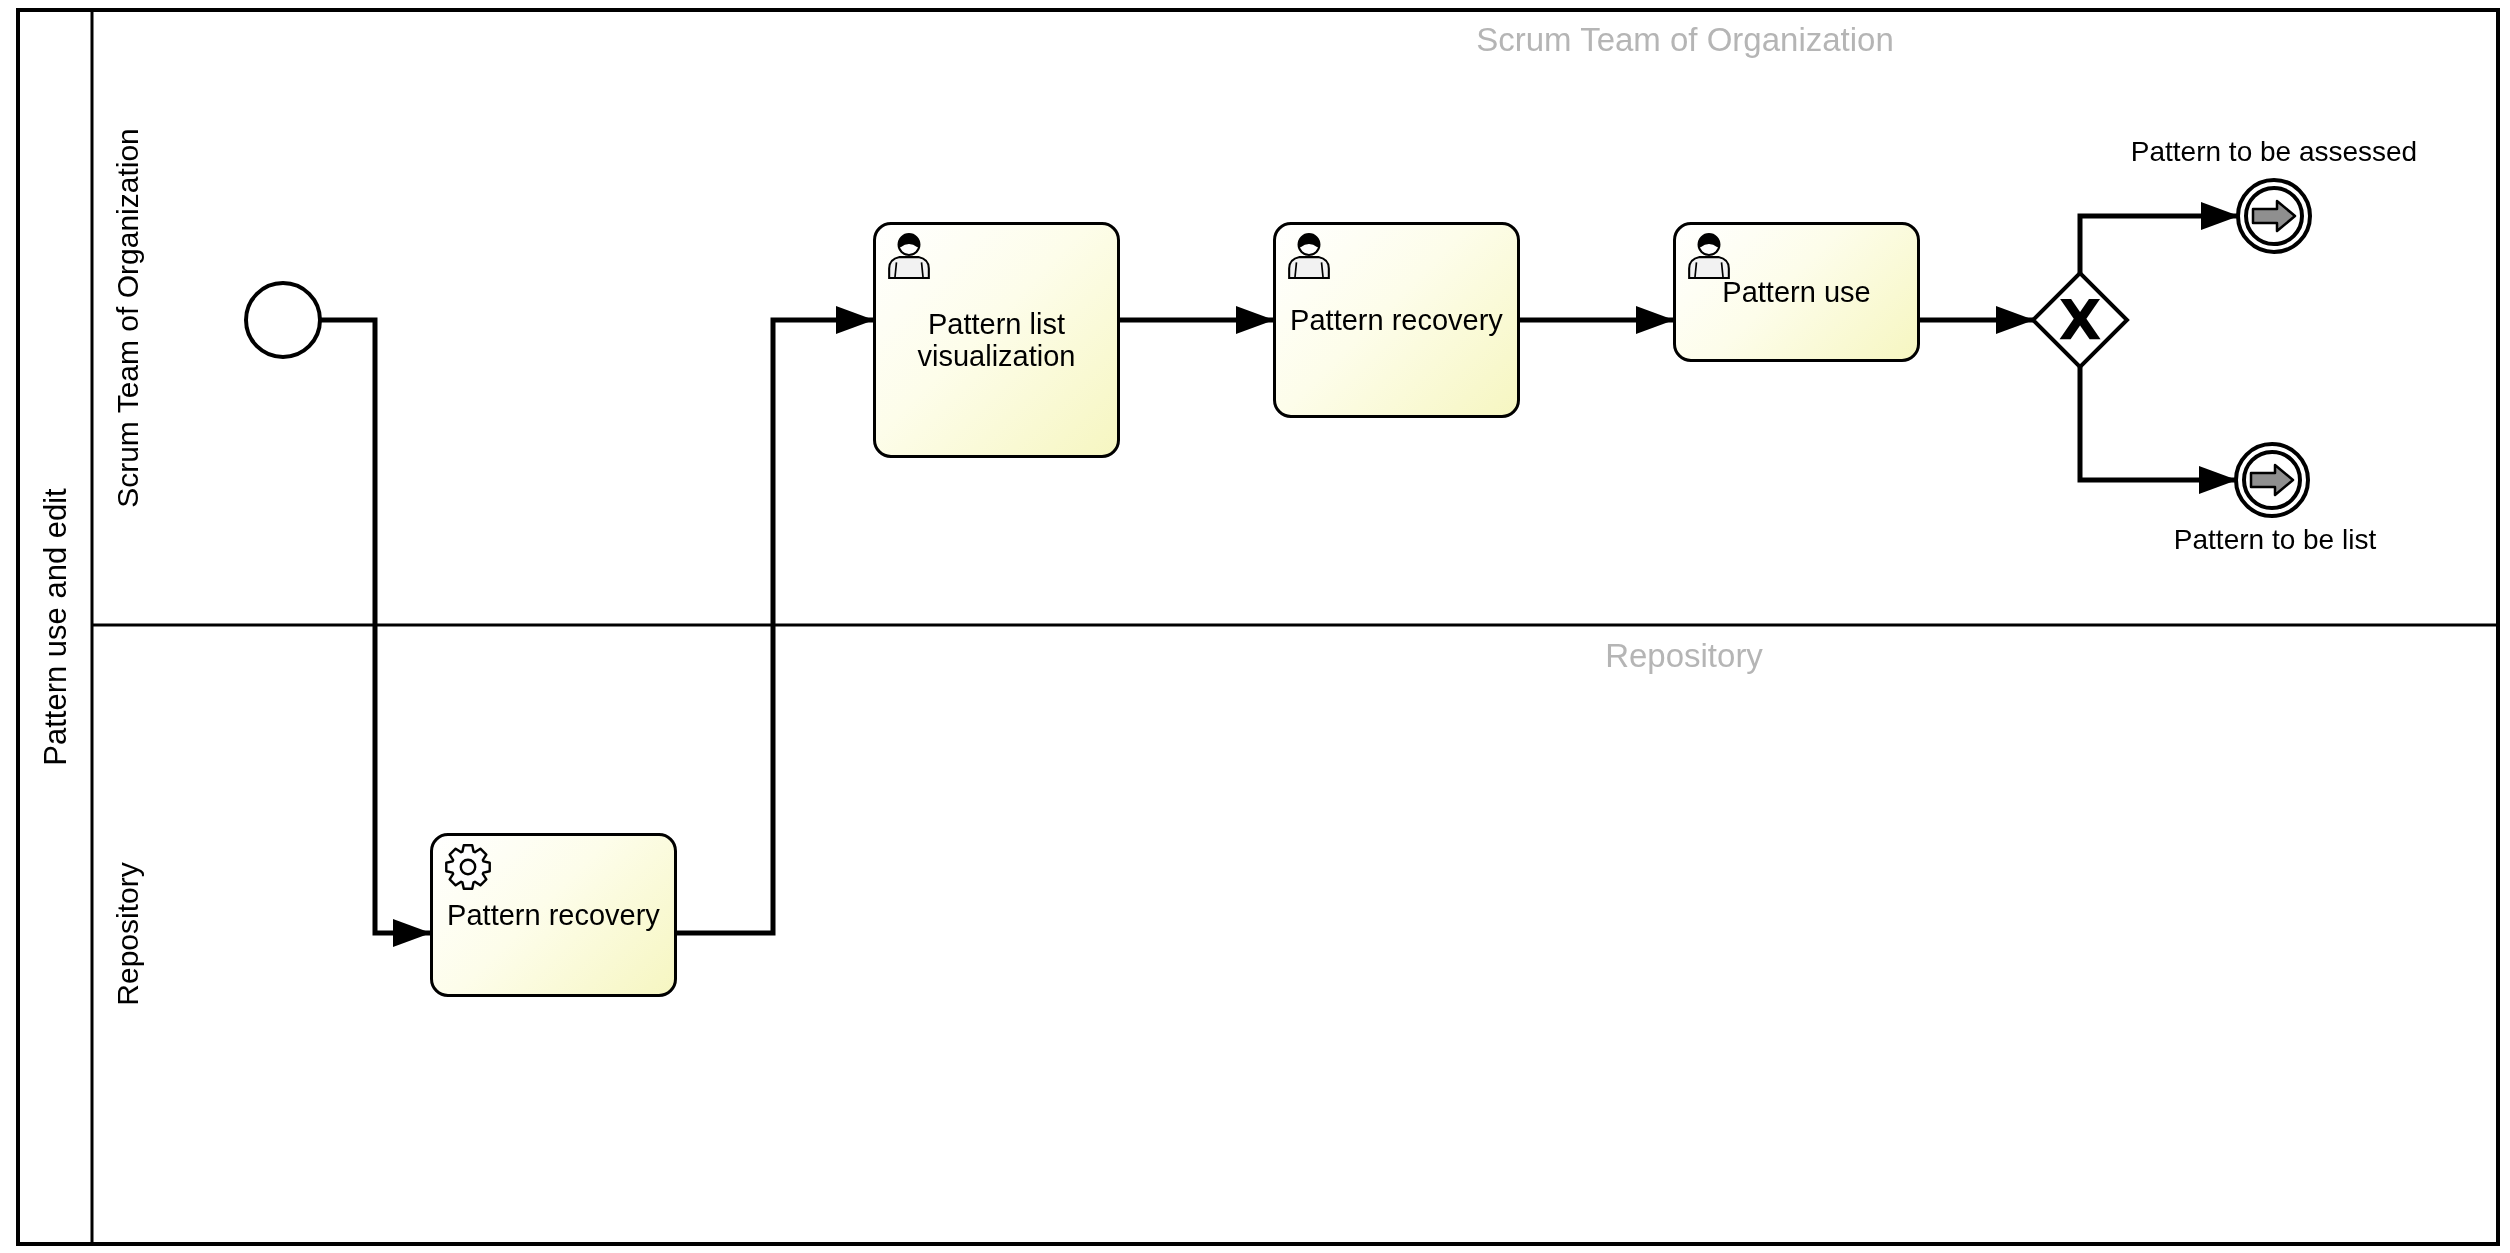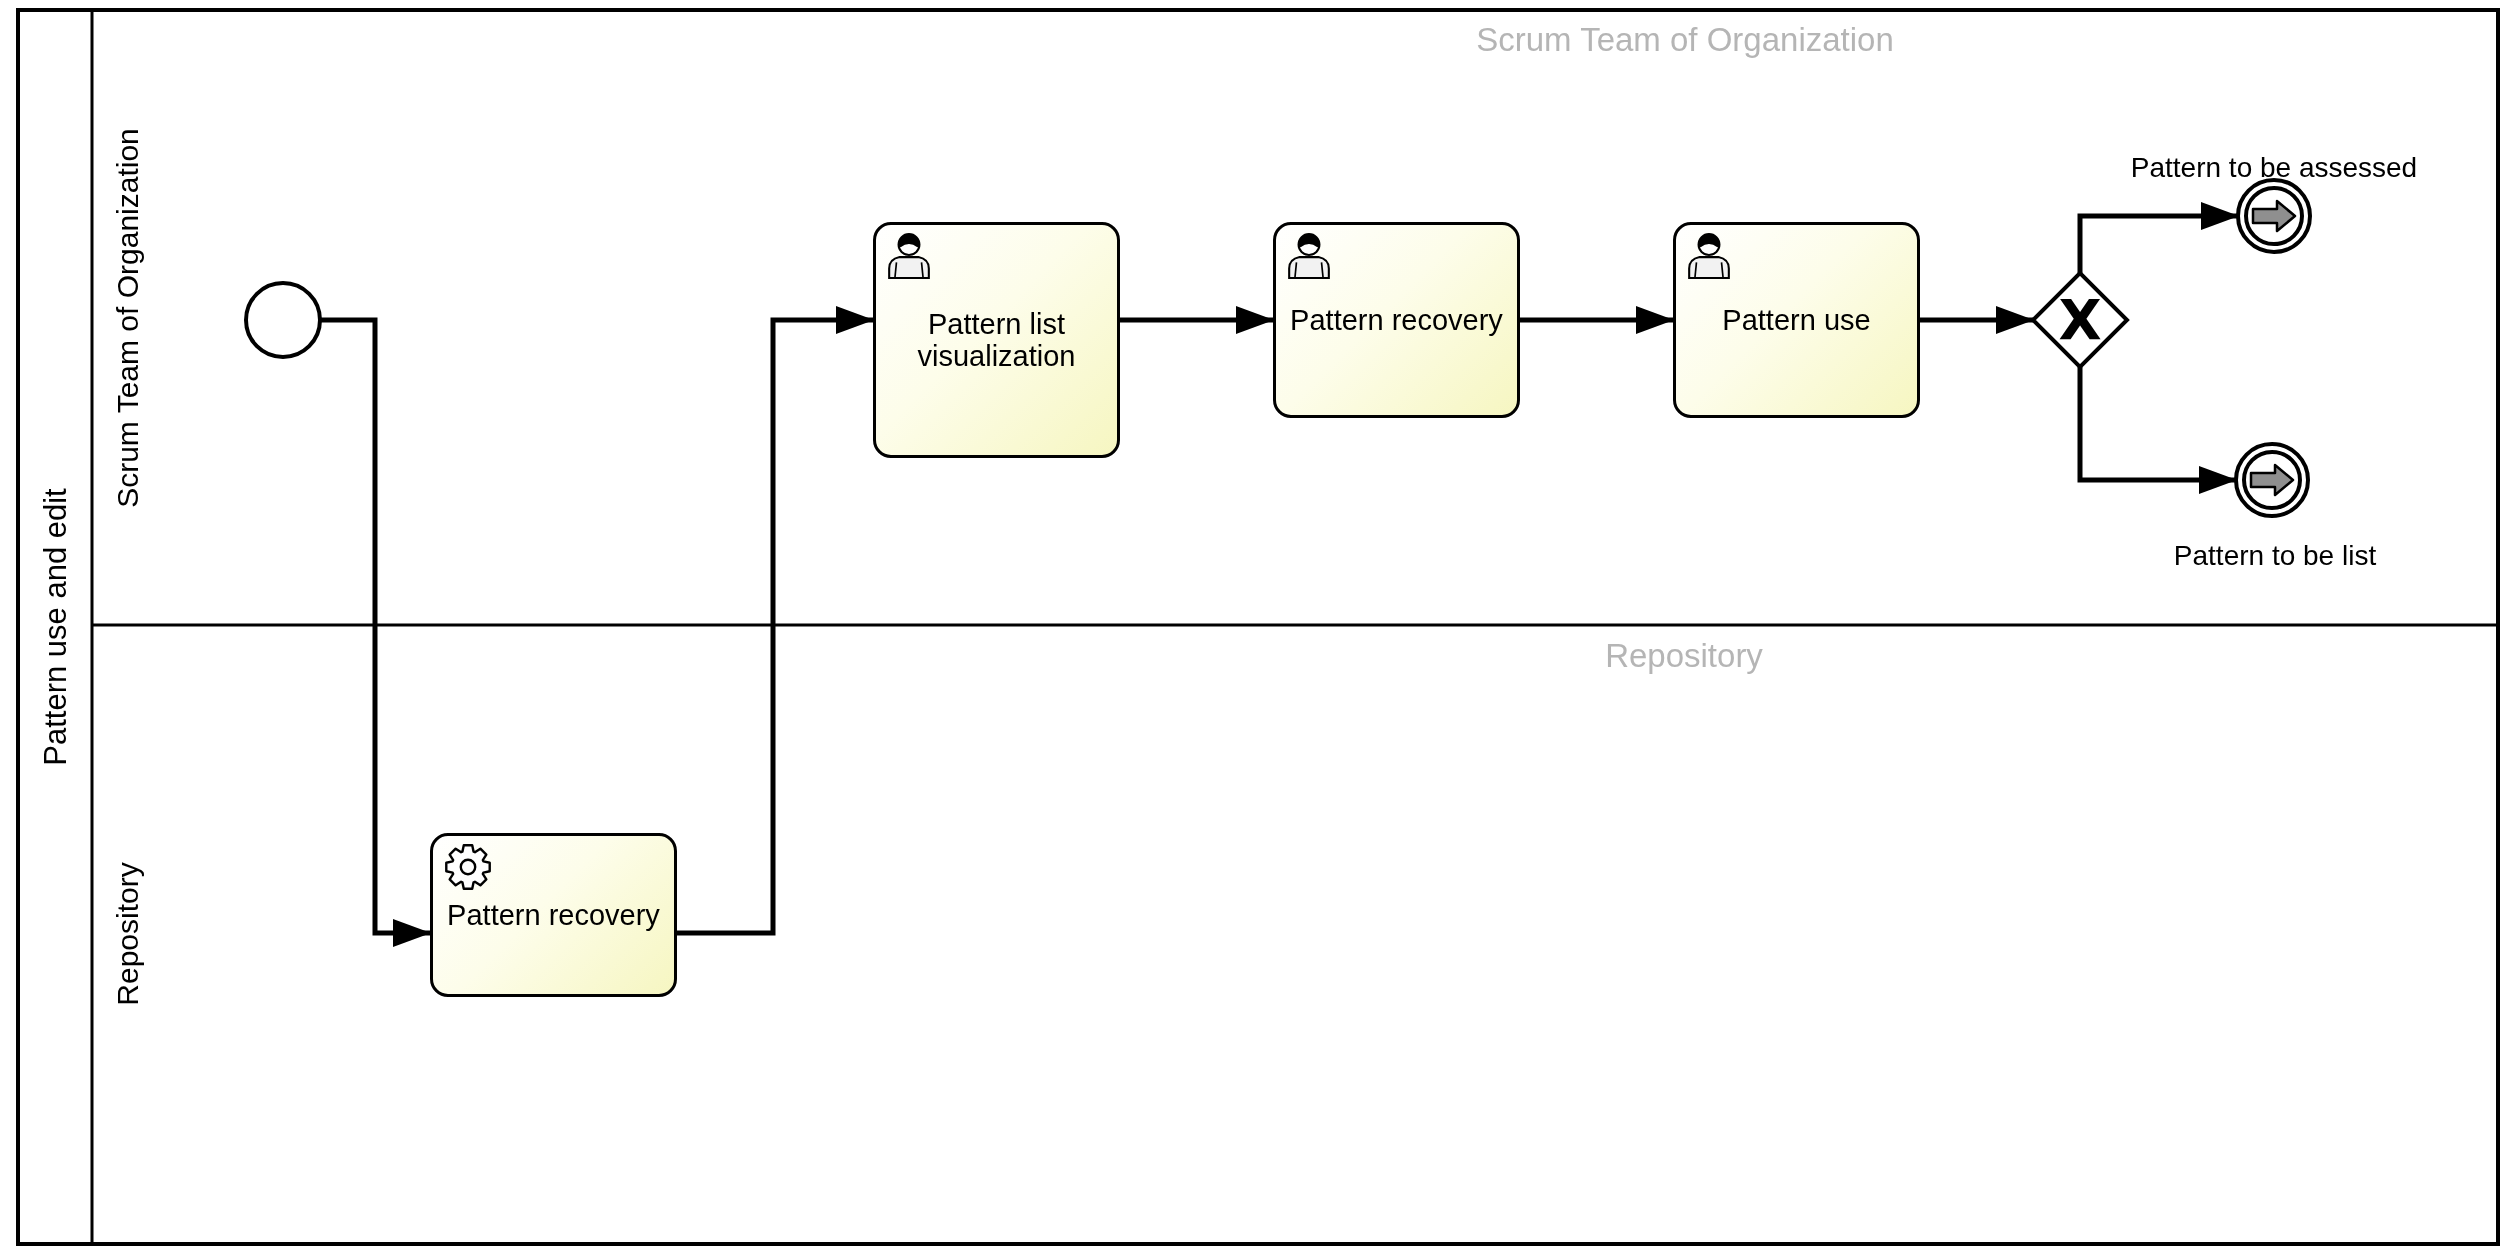--- a/index.html
+++ b/index.html
@@ -48,21 +48,20 @@
     transform:translate(-50%,-54%);
     font-family:"DejaVu Sans",sans-serif;
     font-weight:bold;
     font-size:56px;
   }
   .event-label{
     position:absolute;
     transform:translate(-50%,-50%);
     font-size:28px;
     white-space:nowrap;
-    margin-top:16px;
   }
 </style>
 </head>
 <body>
 
 <div class="canvas">
 
   <svg class="wires" width="2510" height="1253" viewBox="0 0 2510 1253">
     <defs>
       <marker id="arrow" markerWidth="40" markerHeight="30" refX="37" refY="14" orient="auto" markerUnits="userSpaceOnUse">
@@ -136,21 +135,21 @@
     <svg class="task-icon" width="46" height="48" viewBox="0 0 44 46">
       <path d="M3,45 V36 Q3,27 13,25 H31 Q41,27 41,36 V45 Z" fill="#f2f2f2" stroke="#000" stroke-width="2"></path>
       <path d="M10,30 L8.5,45" stroke="#000" stroke-width="1.6" fill="none"></path>
       <path d="M34,30 L35.5,45" stroke="#000" stroke-width="1.6" fill="none"></path>
       <circle cx="22" cy="13" r="10" fill="#ffffff" stroke="#000" stroke-width="2"></circle>
       <path d="M12,13 A10,10 0 0 1 32,13 Q32,15 30,15.5 Q22,9.5 14,15.5 Q12,15 12,13 Z" fill="#000"></path>
     </svg>
     <span>Pattern recovery</span>
   </div>
 
-  <div class="task" style="left:1673px;top:222px;height:196px;">
+  <div class="task" style="left:1673px;top:222px;height:140px;">
     <svg class="task-icon" width="46" height="48" viewBox="0 0 44 46">
       <path d="M3,45 V36 Q3,27 13,25 H31 Q41,27 41,36 V45 Z" fill="#f2f2f2" stroke="#000" stroke-width="2"></path>
       <path d="M10,30 L8.5,45" stroke="#000" stroke-width="1.6" fill="none"></path>
       <path d="M34,30 L35.5,45" stroke="#000" stroke-width="1.6" fill="none"></path>
       <circle cx="22" cy="13" r="10" fill="#ffffff" stroke="#000" stroke-width="2"></circle>
       <path d="M12,13 A10,10 0 0 1 32,13 Q32,15 30,15.5 Q22,9.5 14,15.5 Q12,15 12,13 Z" fill="#000"></path>
     </svg>
     <span>Pattern use</span>
   </div>
 

